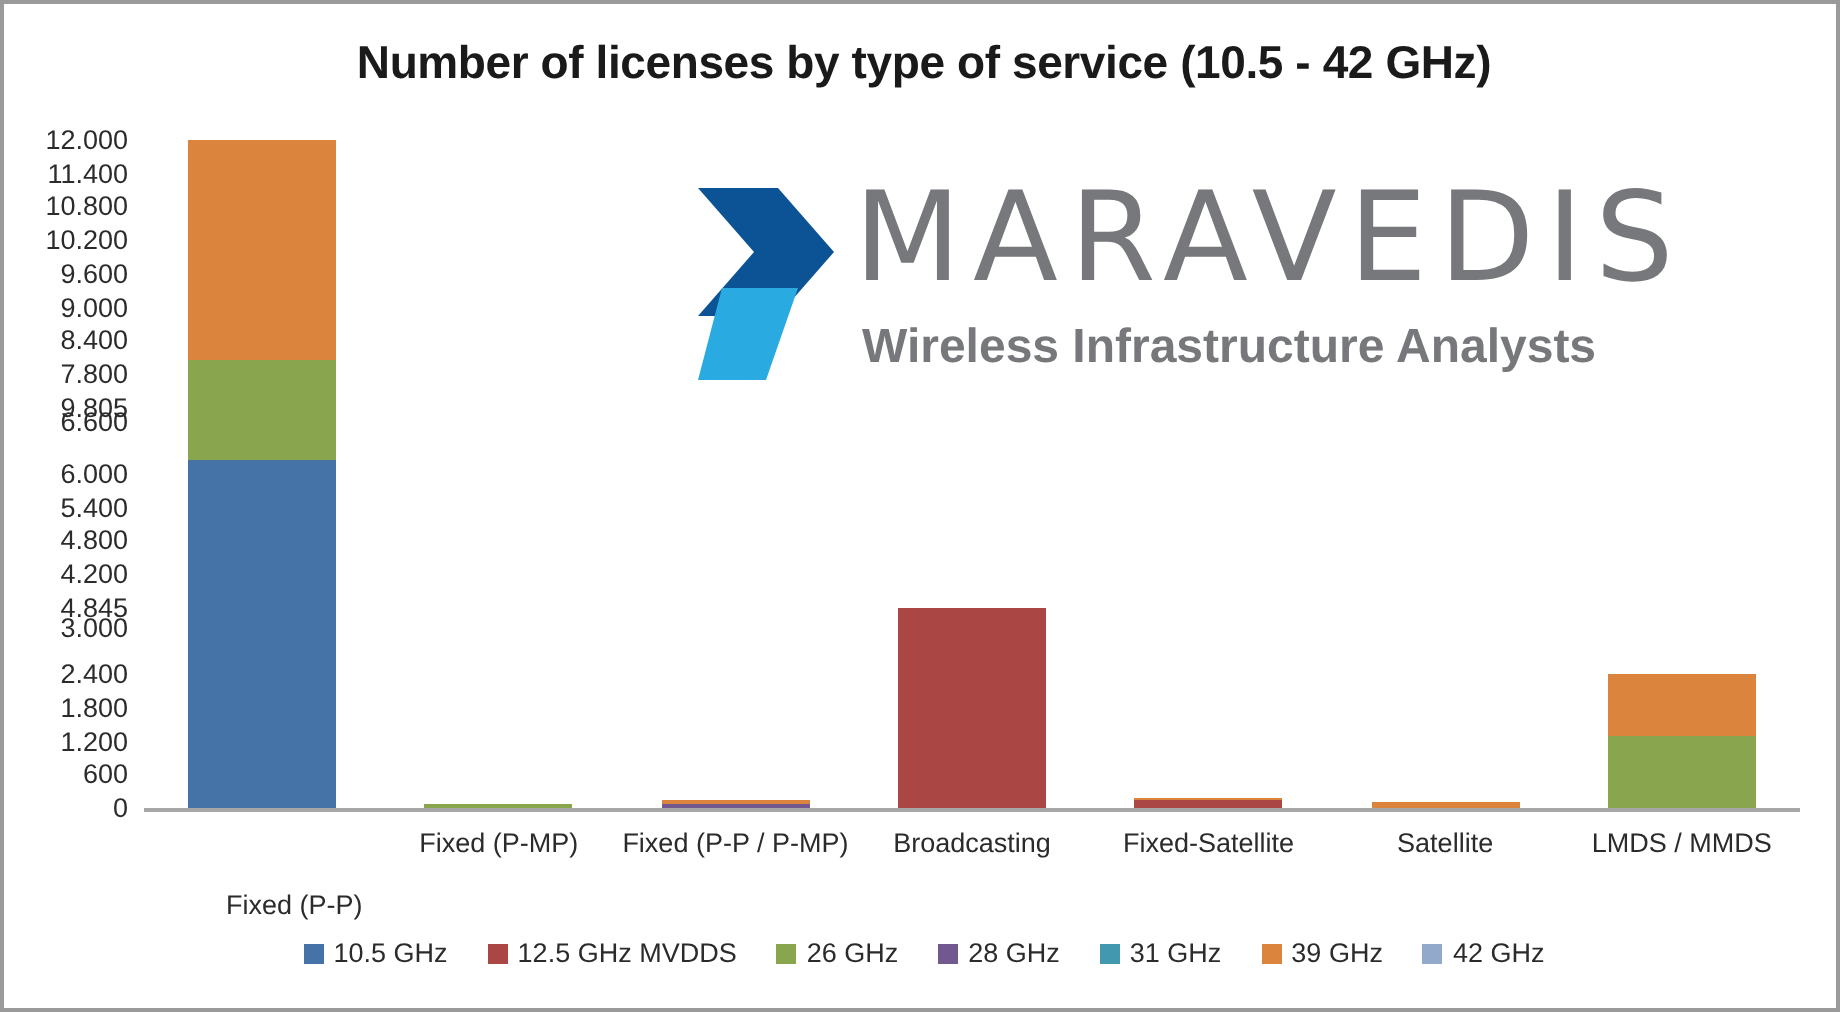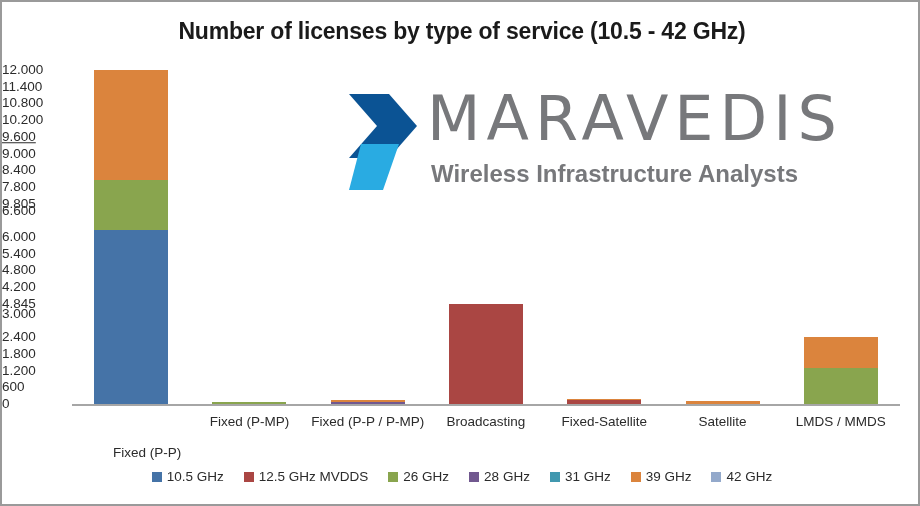--- a/index.html
+++ b/index.html
@@ -56,20 +56,21 @@
     position: absolute;
     left: 0;
     top: 68px;
     width: 62px;
     height: 334px;
   }
   .y-tick {
     position: absolute;
     right: 0;
     width: 62px;
+    text-align: right;
     font-size: 13.5px;
     color: #2b2b2b;
     line-height: 1;
     transform: translateY(-50%);
     white-space: nowrap;
   }
 
   
   .bar-group {
     position: absolute;
@@ -181,21 +182,21 @@
       <div class="y-tick" style="top: 233.8px;">4.845</div>
       <div class="y-tick" style="top: 217.1px;">4.200</div>
       <div class="y-tick" style="top: 200.4px;">4.800</div>
       <div class="y-tick" style="top: 183.7px;">5.400</div>
       <div class="y-tick" style="top: 167px;">6.000</div>
       <div class="y-tick" style="top: 141px; padding-left: 16px;">6.600</div>
       <div class="y-tick" style="top: 133.6px;">9.805</div>
       <div class="y-tick" style="top: 116.9px;">7.800</div>
       <div class="y-tick" style="top: 100.2px;">8.400</div>
       <div class="y-tick" style="top: 83.5px;">9.000</div>
-      <div class="y-tick" style="top: 66.8px; text-decoration: underline;">9.600</div>
+      <div class="y-tick" style="top: 66.8px;">9.600</div>
       <div class="y-tick" style="top: 50.1px;">10.200</div>
       <div class="y-tick" style="top: 33.4px;">10.800</div>
       <div class="y-tick" style="top: 16.7px;">11.400</div>
       <div class="y-tick" style="top: 0px;">12.000</div>
     </div>
 
   <div id="plot-area">
       <div class="bar-group" style="left: 22.1429px; width: 74px;">
         <div class="bar-seg" style="height: 173.958px; background: rgb(69, 115, 167);"></div>
         <div class="bar-seg" style="height: 50.1px; background: rgb(137, 165, 78);"></div>

